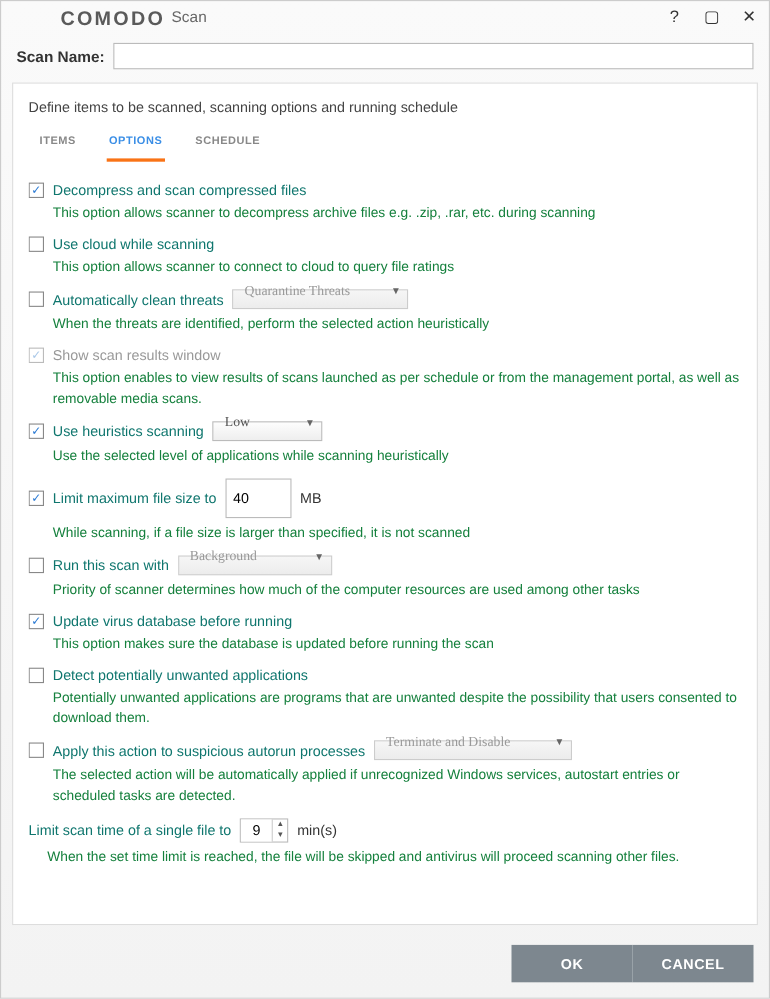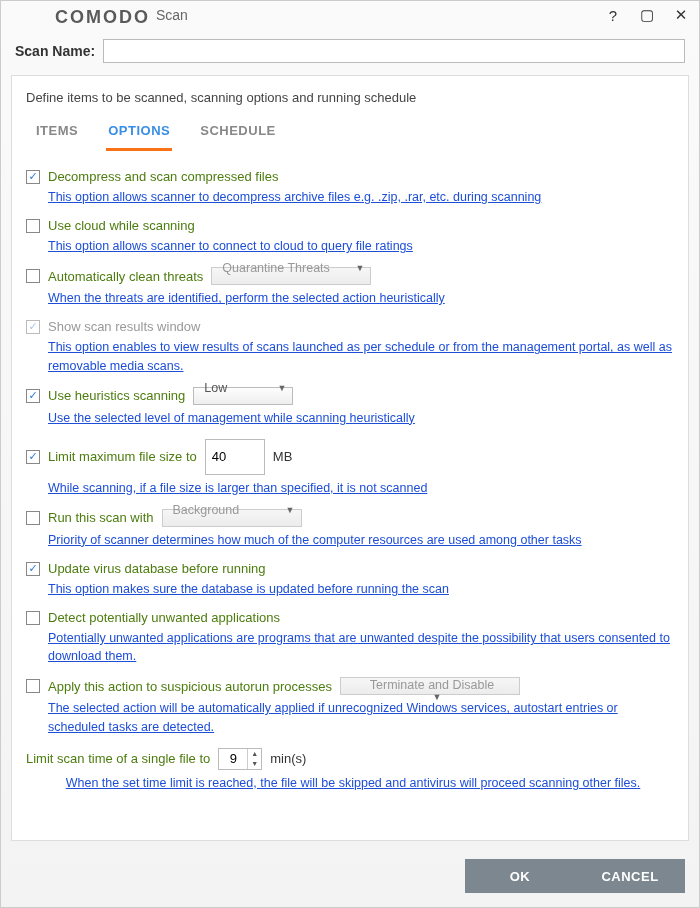--- a/index.html
+++ b/index.html
@@ -62,21 +62,21 @@
     background: #fff;
     border: 1px solid #ddd;
     flex: 1;
     padding: 14px 14px 8px 14px;
     display: flex;
     flex-direction: column;
   }
   .panel-desc { color: #444; font-size: 13px; margin-bottom: 10px; }
   .tabs { display: flex; gap: 26px; border-bottom: 0; margin-bottom: 10px; padding-left: 8px;}
   .tab {
-    font-size: 13px;
+    font-size: 10px;
     font-weight: 700;
     letter-spacing: 0.5px;
     color: #888;
     padding: 8px 2px 10px 2px;
     cursor: pointer;
   }
   .tab.active {
     color: #3a8ee6;
     border-bottom: 3px solid #f97316;
   }
@@ -96,41 +96,41 @@
     display: inline-flex;
     align-items: center;
     justify-content: center;
     font-size: 11px;
     color: #2a7ad4;
     background: #fff;
     cursor: pointer;
     flex-shrink: 0;
   }
   .chk.disabled { border-color: #bbb; color: #aac8e8; }
-  .opt-label { color: #4d7c0f; font-size: 13px; }
+  .opt-label { color: #0f766e; font-size: 13px; }
   .opt-label.disabled { color: #999; }
   .opt-desc {
-    color: #1d4ed8;
+    color: #15803d;
     font-size: 12.5px;
     margin: 4px 0 0 22px;
     line-height: 1.45;
-    text-decoration: underline;
   }
   .select {
     height: 16px;
     border: 1px solid #bbb;
     background: linear-gradient(#fdfdfd,#eee);
     display: inline-flex;
     align-items: center;
     padding: 0 6px 16px 10px;
     font-size: 12.5px;
     color: #555;
     min-width: 130px;
     justify-content: space-between;
     cursor: pointer;
+    font-family: Liberation Serif, serif;
   }
   .select.disabled { color:#999; background: linear-gradient(#f6f6f6,#ececec); border-color:#ccc; cursor:default;}
   .select .caret { font-size: 9px; color:#666; margin-left:10px;}
   .num-input {
     width: 60px; height: 36px;
     border: 1px solid #bbb;
     text-align: left;
     padding: 0 6px;
     font-size: 13px;
   }
@@ -228,21 +228,21 @@
 
       <div class="opt">
         <div class="opt-row">
           <span class="chk">✓</span>
           <span class="opt-label">Use heuristics scanning</span>
           <span class="select" style="min-width:100px;">
             <span>Low</span>
             <span class="caret">▼</span>
           </span>
         </div>
-        <div class="opt-desc">Use the selected level of management while scanning heuristically</div>
+        <div class="opt-desc">Use the selected level of applications while scanning heuristically</div>
       </div>
 
       <div class="opt">
         <div class="opt-row">
           <span class="chk">✓</span>
           <span class="opt-label">Limit maximum file size to</span>
           <input class="num-input" type="text" value="40" style="">
           <span class="unit">MB</span>
         </div>
         <div class="opt-desc">While scanning, if a file size is larger than specified, it is not scanned</div>
@@ -273,41 +273,41 @@
           <span class="chk"></span>
           <span class="opt-label">Detect potentially unwanted applications</span>
         </div>
         <div class="opt-desc">Potentially unwanted applications are programs that are unwanted despite the possibility that users consented to download them.</div>
       </div>
 
       <div class="opt">
         <div class="opt-row">
           <span class="chk"></span>
           <span class="opt-label">Apply this action to suspicious autorun processes</span>
-          <span class="select disabled" style="min-width:180px;flex-direction:column;">
+          <span class="select disabled" style="min-width:180px;">
             <span>Terminate and Disable</span>
             <span class="caret">▼</span>
           </span>
         </div>
         <div class="opt-desc">The selected action will be automatically applied if unrecognized Windows services, autostart entries or scheduled tasks are detected.</div>
       </div>
 
       <div class="opt">
         <div class="opt-row">
           <span class="opt-label" style="margin-left:0;">Limit scan time of a single file to</span>
           <span class="spinner">
             <input type="text" value="9" style="">
             <span class="arrows">
               <div>▲</div>
               <div>▼</div>
             </span>
           </span>
           <span class="unit">min(s)</span>
         </div>
-        <div class="opt-desc" style="margin-left:6px;text-align:center;">When the set time limit is reached, the file will be skipped and antivirus will proceed scanning other files.</div>
+        <div class="opt-desc" style="margin-left:17px;">When the set time limit is reached, the file will be skipped and antivirus will proceed scanning other files.</div>
       </div>
 
     </div>
   </div>
 
   <div class="footer">
     <button class="btn">OK</button>
     <button class="btn">CANCEL</button>
   </div>
 

